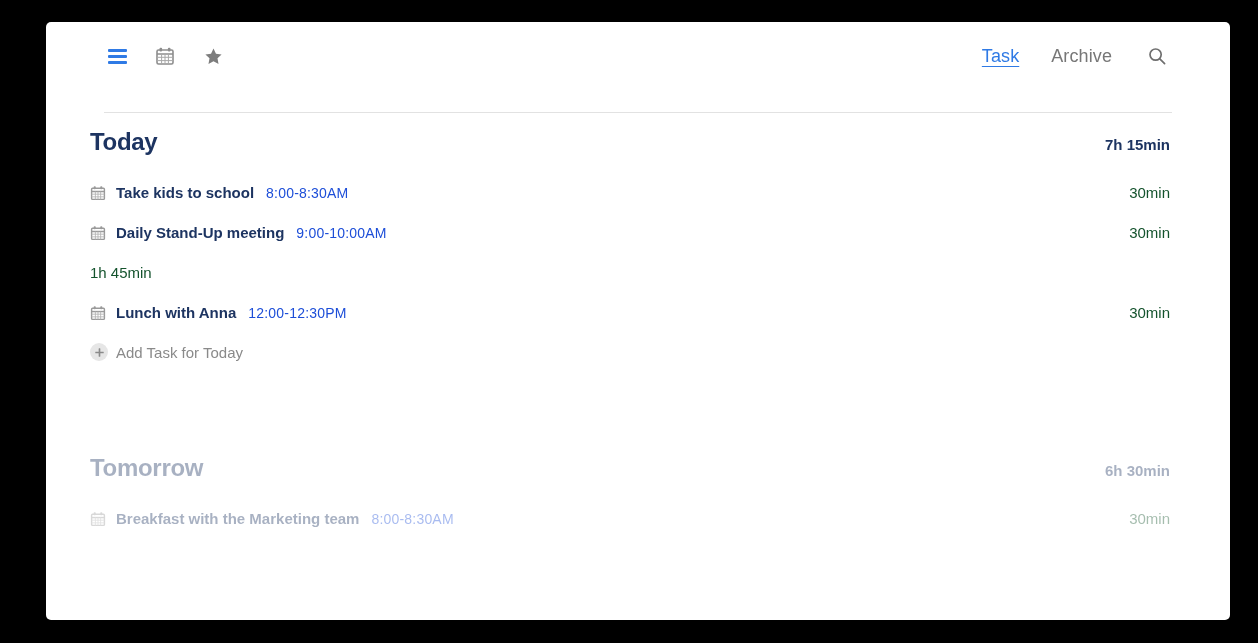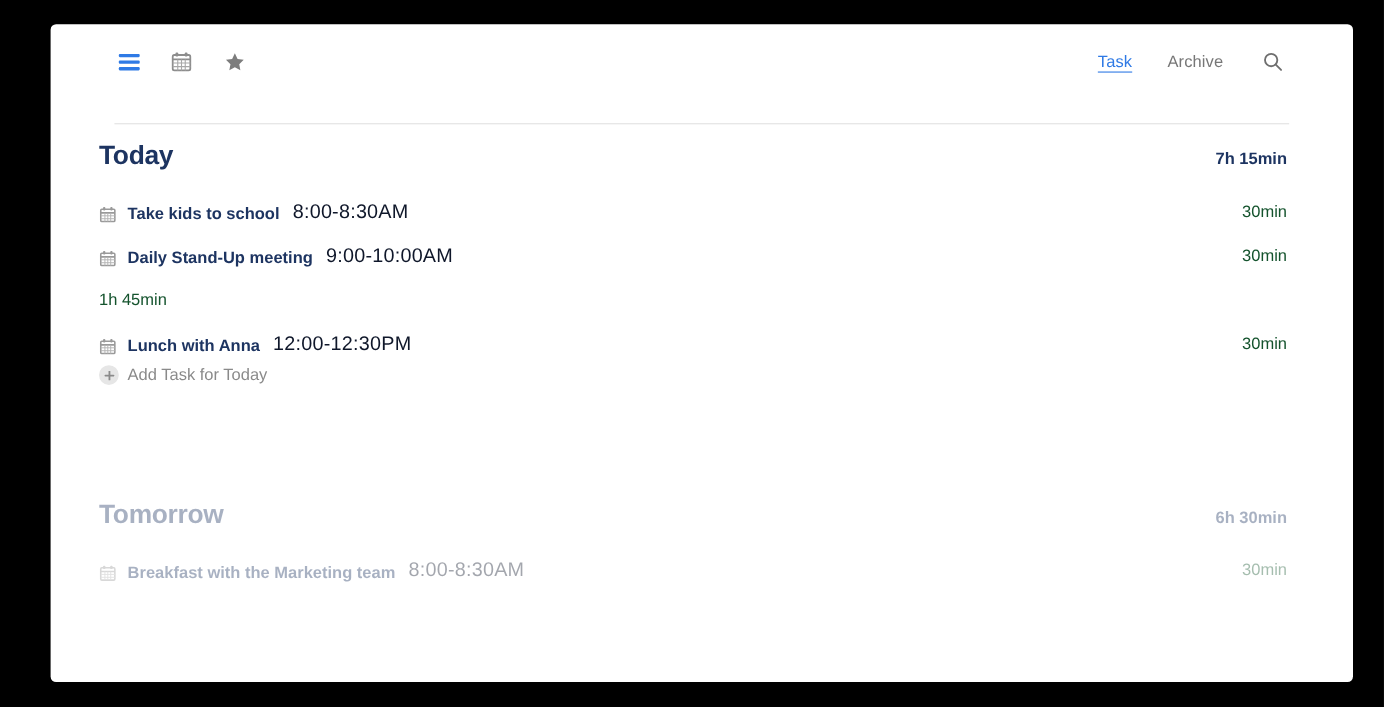--- a/index.html
+++ b/index.html
@@ -58,21 +58,21 @@
     border-radius: 1px;
   }
 
   .toolbar-right {
     display: flex;
     align-items: center;
     gap: 32px;
   }
 
   .nav-link {
-    font-size: 15px;
+    font-size: 18px;
     color: #777777;
     cursor: pointer;
     letter-spacing: .1px;
     white-space: nowrap;
   }
   .nav-link.active {
     color: #2f7ae5;
     text-decoration: underline;
     text-underline-offset: 4px;
   }
@@ -140,22 +140,22 @@
   }
 
   .task-title {
     font-size: 15px;
     font-weight: bold;
     color: #1d3461;
     white-space: nowrap;
   }
 
   .task-time {
-    font-size: 18px;
-    color: #0f172a;
+    font-size: 14px;
+    color: #1d4ed8;
     margin-left: 12px;
     white-space: nowrap;
     letter-spacing: .2px;
   }
 
   .task-duration {
     font-size: 15px;
     color: #14532d;
     white-space: nowrap;
     text-align: center;
@@ -185,21 +185,21 @@
     width: 14px;
     height: 14px;
     border: 1.6px solid #8b8b8b;
     border-radius: 50%;
     background: #fff;
   }
 
   
   .add-row {
     display: flex;
-    align-items: flex-start;
+    align-items: center;
     height: 40px;
     cursor: pointer;
   }
   .add-circle {
     width: 18px;
     height: 18px;
     border-radius: 50%;
     background: #e6e6e6;
     display: flex;
     align-items: center;

